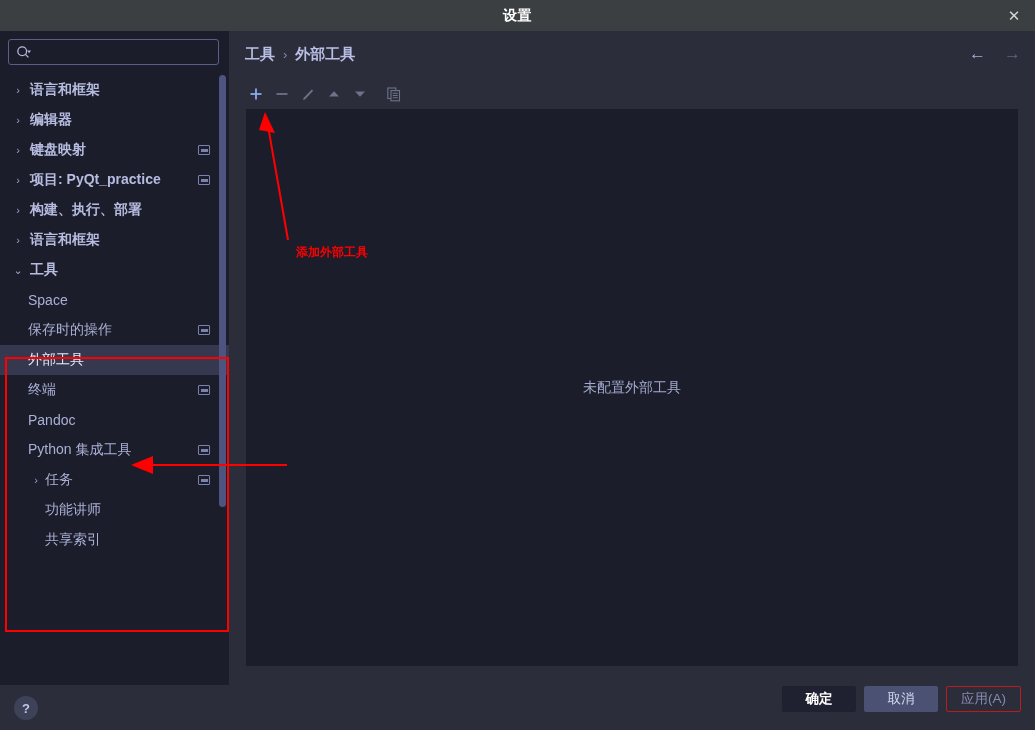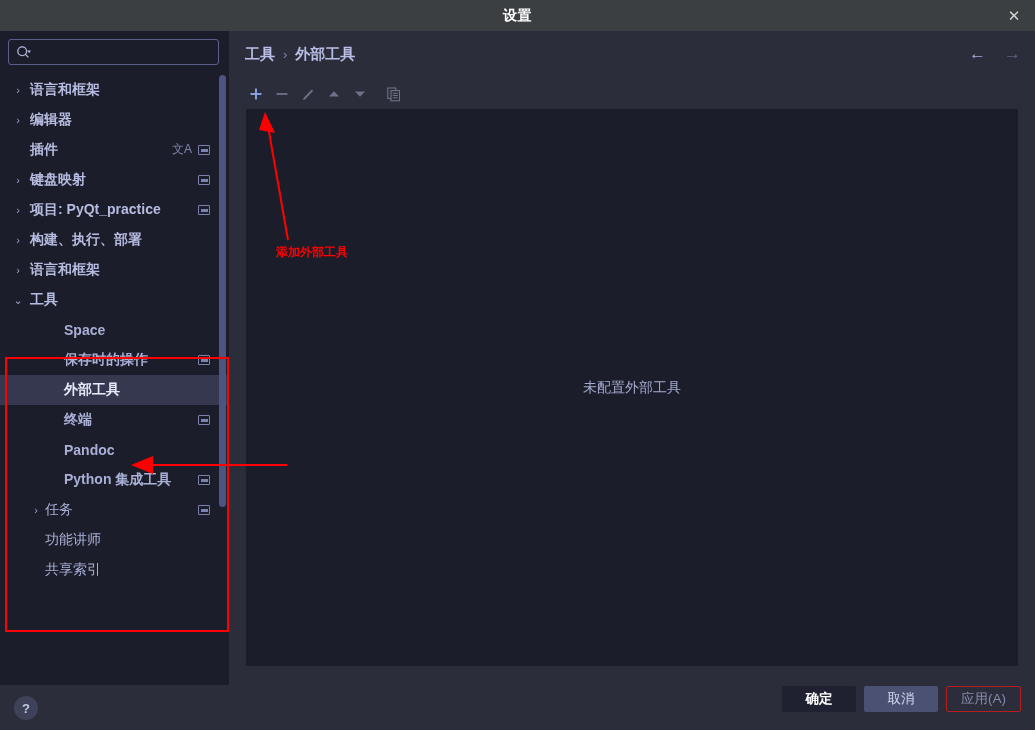--- a/index.html
+++ b/index.html
@@ -87,21 +87,21 @@
   }
   .tree-label {
     font-size: 14px;
     color: #a9b0d6;
     white-space: nowrap;
   }
   .tree-item.lvl0 .chev { left: 12px; top: 9px; }
   .tree-item.lvl0 .tree-label { margin-left: 30px; font-weight: 700; color: #b6bce0; }
   .tree-item.lvl1 .chev { left: 30px; top: 9px; }
   .tree-item.lvl1 .tree-label { margin-left: 45px; font-weight: 400; color: #a9b0d6; text-align: center; }
-  .tree-item.lvl2 .tree-label { margin-left: 64px; font-weight: 700; color: #a9b0d6; }
+  .tree-item.lvl2 .tree-label { margin-left: 28px; font-weight: 400; color: #a9b0d6; }
   .tree-item.selected {
     background: #35384e;
   }
   .tree-item.selected .tree-label { color: #e6e9f8; }
   .badge-icon {
     position: absolute; right: 19px; top: 10px;
     width: 12px; height: 10px;
     border: 1px solid #7b82ae;
     border-radius: 1px;
     box-sizing: border-box;
@@ -274,25 +274,20 @@
     <div class="tree" id="tree">
         <div class="tree-item lvl0">
           <span class="chev">›</span>
           <span class="tree-label">语言和框架</span>
         </div>
         <div class="tree-item lvl0">
           <span class="chev">›</span>
           <span class="tree-label">编辑器</span>
         </div>
         <div class="tree-item lvl0">
-          <span class="tree-label">插件</span>
-          <span class="trans-icon">文A</span>
-          <span class="badge-icon"></span>
-        </div>
-        <div class="tree-item lvl0">
           <span class="chev">›</span>
           <span class="tree-label">键盘映射</span>
           <span class="badge-icon"></span>
         </div>
         <div class="tree-item lvl0">
           <span class="chev">›</span>
           <span class="tree-label">项目: PyQt_practice</span>
           <span class="badge-icon"></span>
         </div>
         <div class="tree-item lvl0">
@@ -417,13 +412,13 @@
 
 <svg class="anno-svg">
 
   <line x1="288" y1="240" x2="268" y2="126" stroke="#ff0000" stroke-width="2"></line>
   <polygon points="265,112 275,133 259,130" fill="#ff0000"></polygon>
 
   <line x1="287" y1="465" x2="148" y2="465" stroke="#ff0000" stroke-width="2"></line>
   <polygon points="131,465 153,456 153,474" fill="#ff0000"></polygon>
 </svg>
 
-<div class="anno-text" style="left:276px; top:244px;">添加外部工具</div>
+<div class="anno-text" style="left:296px; top:244px;">添加外部工具</div>
 
 </body></html>

